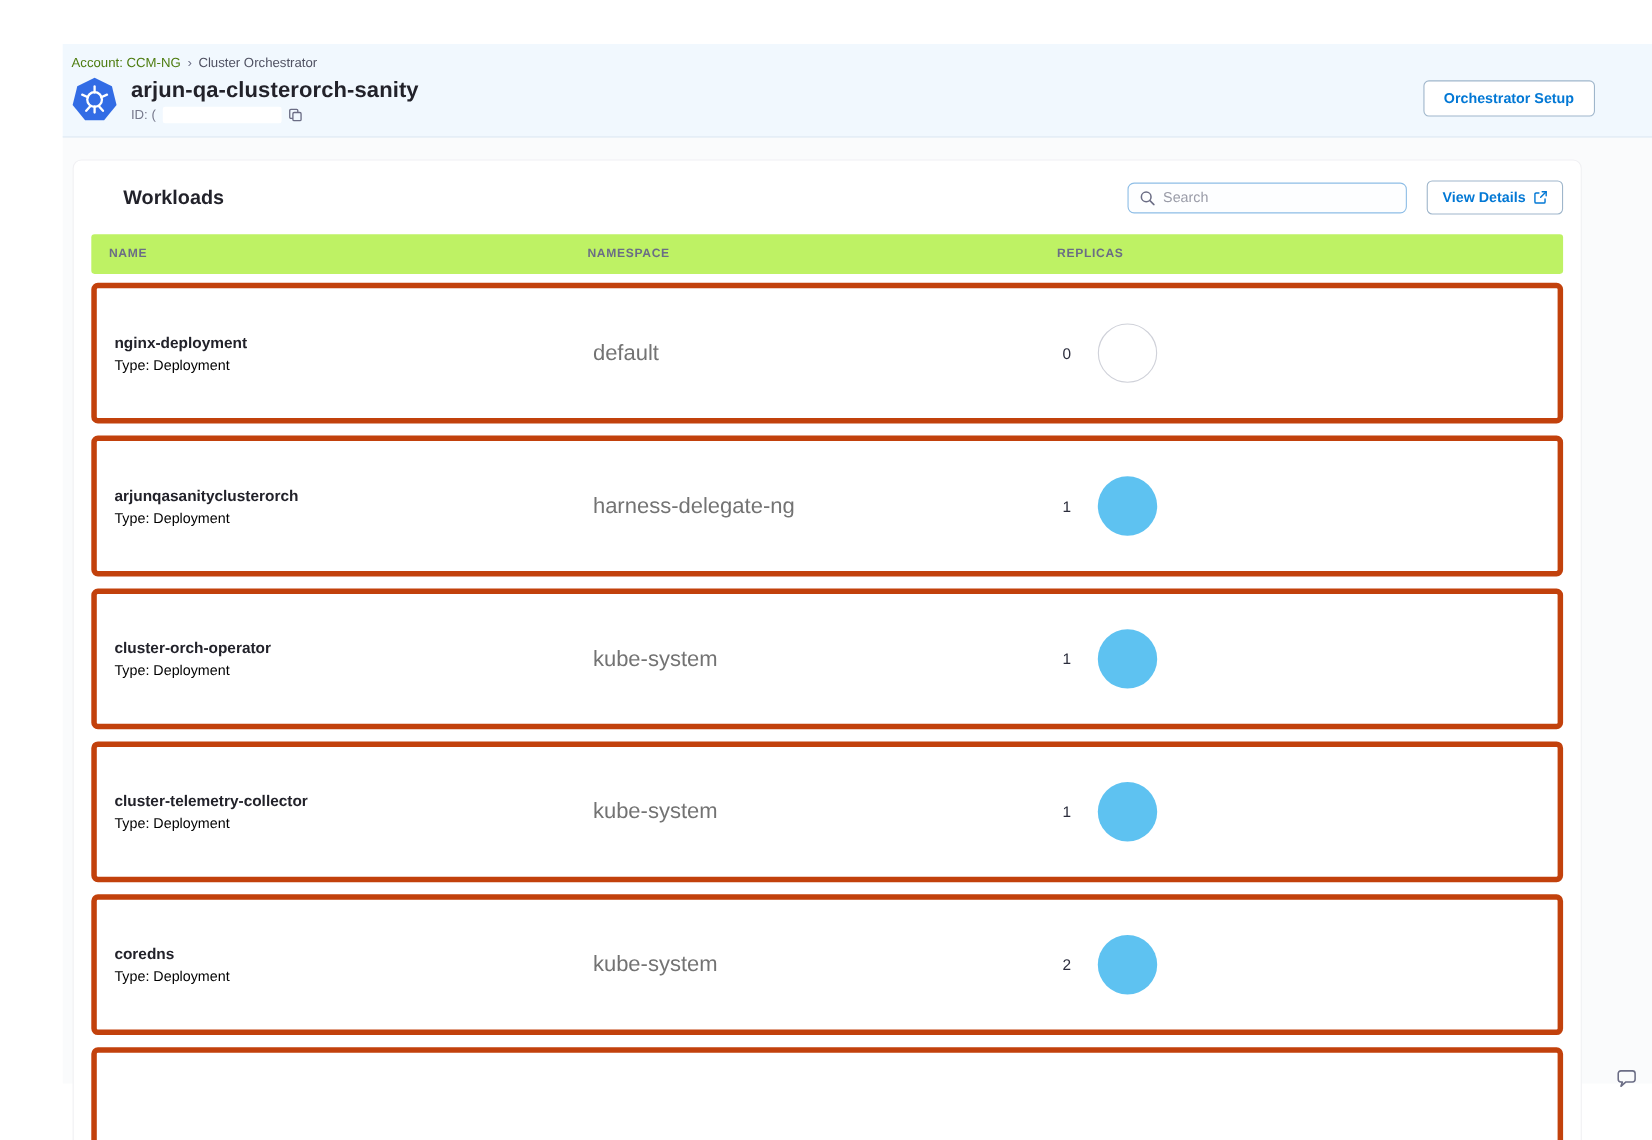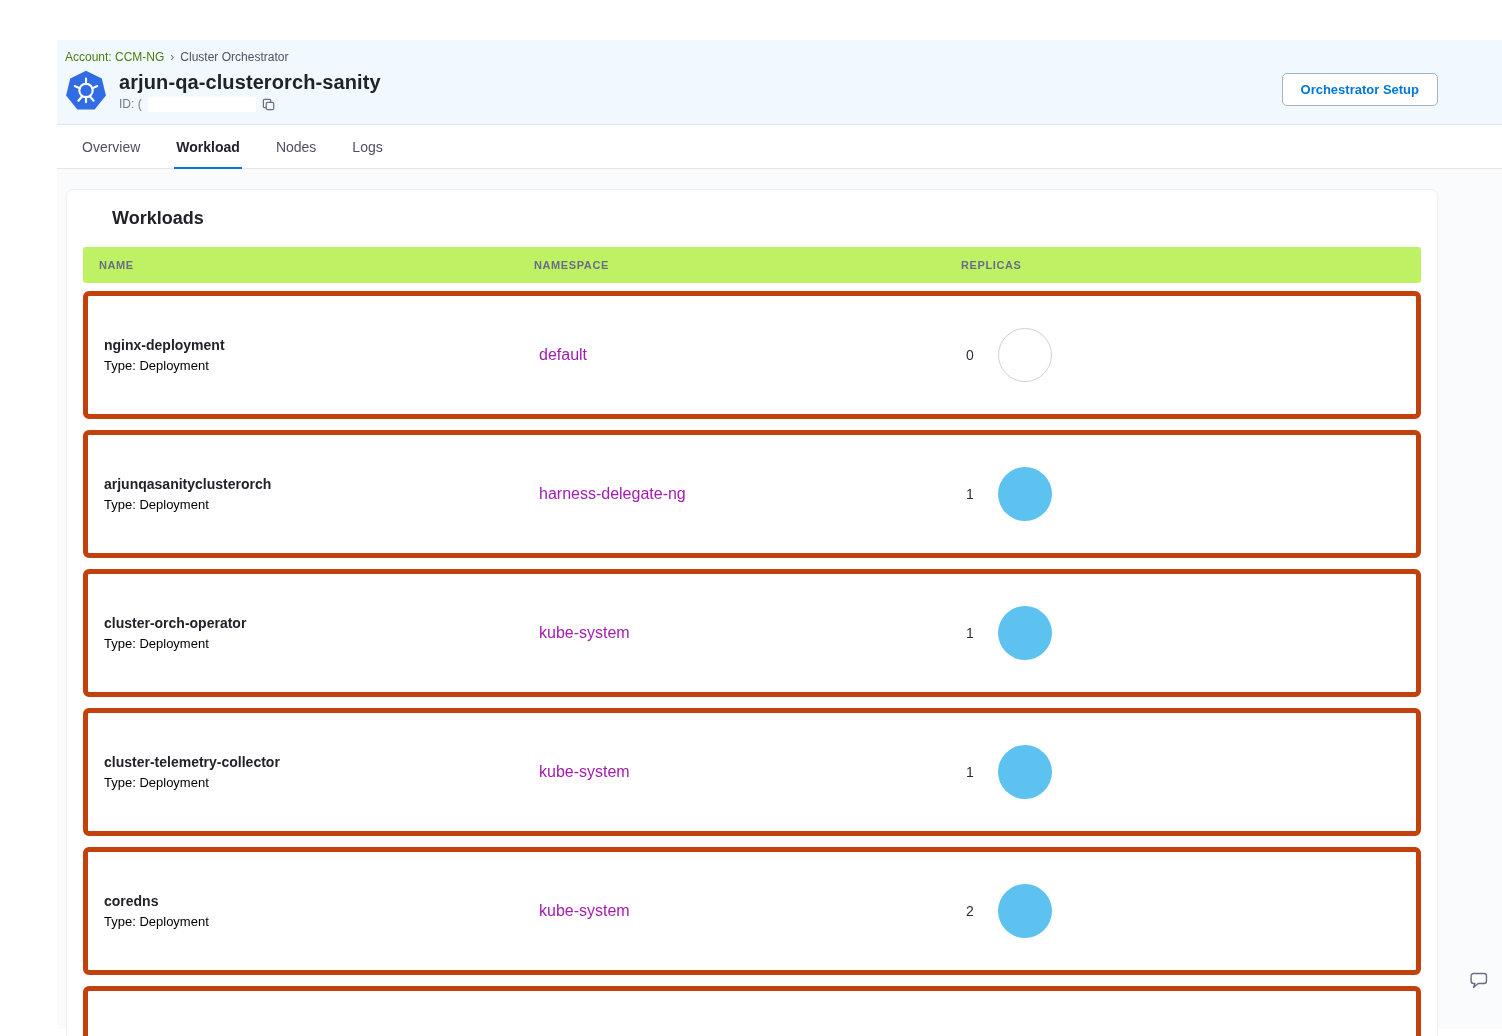--- a/index.html
+++ b/index.html
@@ -25,21 +25,21 @@
 
   .title-row { display:flex; align-items:center; margin-top:6px; gap:12px; }
   .k8s-badge { width:42px; height:42px; flex:0 0 auto; }
   .title-col { display:flex; flex-direction:column; gap:3px;text-align:center; }
   .page-title { font-size:20px; font-weight:700; color:#22222a; letter-spacing:0.1px; }
   .id-row { display:flex; align-items:center; gap:6px; font-size:12px; color:#77798c; }
   .id-redaction { width:108px; height:15px; background:#ffffff; border-radius:2px; }
   .copy-btn { display:inline-flex; align-items:center; cursor:pointer; }
 
   .setup-btn {
-    position:absolute; right:64px; top:33px;
+    position:absolute; right:52px; top:33px;
     background:#ffffff; border:1px solid #9fb6cb; border-radius:5px;
     color:#0278d5; font-weight:700; font-size:13px;
     padding:8px 18px; cursor:pointer;
     font-family:inherit;
   }
 
   
   .tabs {
     display:flex; gap:32px; padding-left:23px;
     background:#ffffff; border-bottom:1px solid #e7e7ec;
@@ -90,21 +90,21 @@
   .row {
     display:grid; grid-template-columns:435px 427px 1fr;
     align-items:center; padding-left:16px;
     height:128px; background:#ffffff;
     border:5px solid #c2410c; border-radius:6px;
     margin-top:11px; cursor:pointer;
   }
   .rows .row:first-child { margin-top:8px; }
   .wl-name { font-size:14px; font-weight:700; color:#22222a; }
   .wl-type { font-size:13px; color:#000000; margin-top:5px; }
-  .wl-namespace { font-size:16px; color:#a21caf; }
+  .wl-namespace { font-size:20px; color:#737373; }
   .replicas-cell { display:flex; align-items:center; gap:24px; }
   .replica-count { font-size:14px; color:#2b2d3c; }
   .replica-circle {
     width:54px; height:54px; border-radius:50%;
     border:1px solid #cfd1d9; background:#ffffff;
   }
   .replica-circle.filled { border:none; background:#5ec2f1; }
 
   .row.partial { cursor:default; }
 
@@ -150,32 +150,43 @@
               <path d="M9.4 4.6 V2.6 a1.1 1.1 0 0 0 -1.1 -1.1 H2.6 a1.1 1.1 0 0 0 -1.1 1.1 V9.3 a1.1 1.1 0 0 0 1.1 1.1 H4.6"></path>
             </svg>
           </span>
         </div>
       </div>
     </div>
 
     <button class="setup-btn">Orchestrator Setup</button>
   </div>
 
-  <div class="tabs">
-    <div class="tab">Overview</div>
-    <div class="tab active">Workload</div>
-    <div class="tab">Nodes</div>
-    <div class="tab">Logs</div>
-  </div>
 
   <div class="main">
     <div class="card">
 
       <div class="card-header">
         <div class="card-title">Workloads</div>
+        <div class="card-header-right">
+          <div class="search-box">
+            <svg width="14" height="14" viewBox="0 0 14 14" fill="none" stroke="#6b6d85" stroke-width="1.4">
+              <circle cx="6" cy="6" r="4.4"></circle>
+              <path d="M9.4 9.4 L13 13" stroke-linecap="round"></path>
+            </svg>
+            <input type="text" placeholder="Search" style="">
+          </div>
+          <button class="view-details-btn">
+            <span>View Details</span>
+            <svg width="13" height="13" viewBox="0 0 14 14" fill="none" stroke="#0278d5" stroke-width="1.4" stroke-linecap="round" stroke-linejoin="round">
+              <path d="M5.4 2.6 H2.6 a1.1 1.1 0 0 0 -1.1 1.1 V11.4 a1.1 1.1 0 0 0 1.1 1.1 H10.3 a1.1 1.1 0 0 0 1.1 -1.1 V8.6"></path>
+              <path d="M8.6 1.5 H12.5 V5.4"></path>
+              <path d="M12.5 1.5 L7.1 6.9"></path>
+            </svg>
+          </button>
+        </div>
       </div>
 
       <div class="table-head">
         <div>NAME</div>
         <div>NAMESPACE</div>
         <div>REPLICAS</div>
       </div>
 
       <div class="rows">
   <div class="row">

